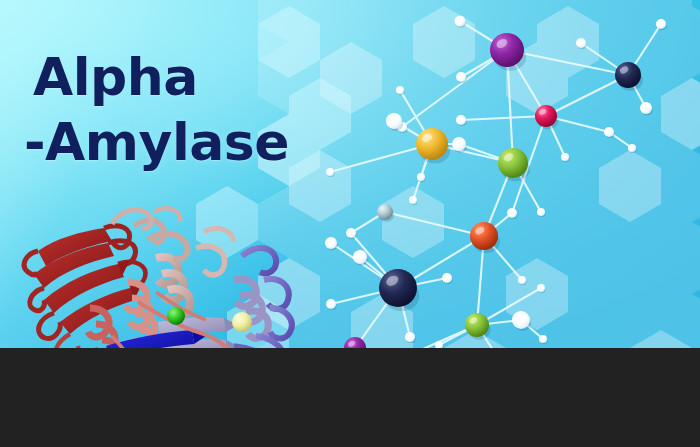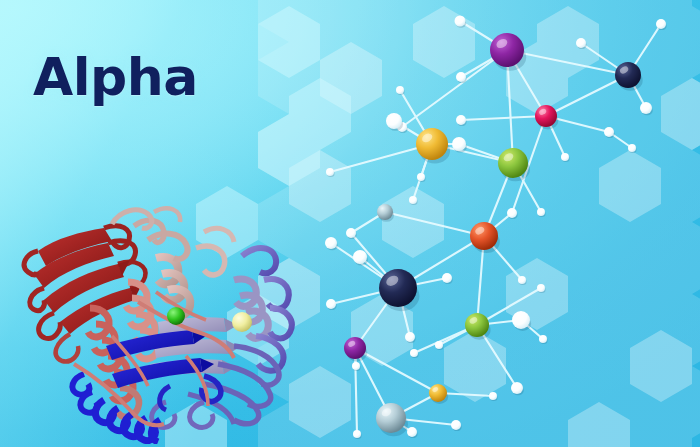--- a/index.html
+++ b/index.html
@@ -1,17 +1,17 @@
 <!DOCTYPE html>
 <html><head>
 <meta charset="utf-8">
 <style>
   html,body{margin:0;padding:0;background:#222;}
   #stage{
-    position:relative;width:700px;height:447px;overflow:hidden;
+    position:relative;width:700px;height:348px;overflow:hidden;
     font-family:"Liberation Sans",sans-serif;
   }
   
   #bg-gradient{
     position:absolute;inset:0;
     background:
       radial-gradient(130% 115% at 2% 2%, #b6f8fd 0%, #a5f1fb 14%, #86e4f6 30%, #5fd4ef 48%, #43c6ea 66%, #35bde6 82%, #2fb8e4 100%);
   }
   #bg-gradient2{
     position:absolute;inset:0;
@@ -639,15 +639,16 @@
 
       <g>
         <circle cx="168" cy="120" r="9" fill="url(#ion-ca)"></circle>
         <circle cx="234" cy="126" r="10" fill="url(#ion-cl)"></circle>
       </g>
     </svg>
   </div>
 
   <div id="title-block">
     <span class="title-line" id="title-line-1">Alpha</span>
+    <span class="title-line" id="title-line-2">-Amylase</span>
   </div>
 
 </div>
 
 </body></html>

